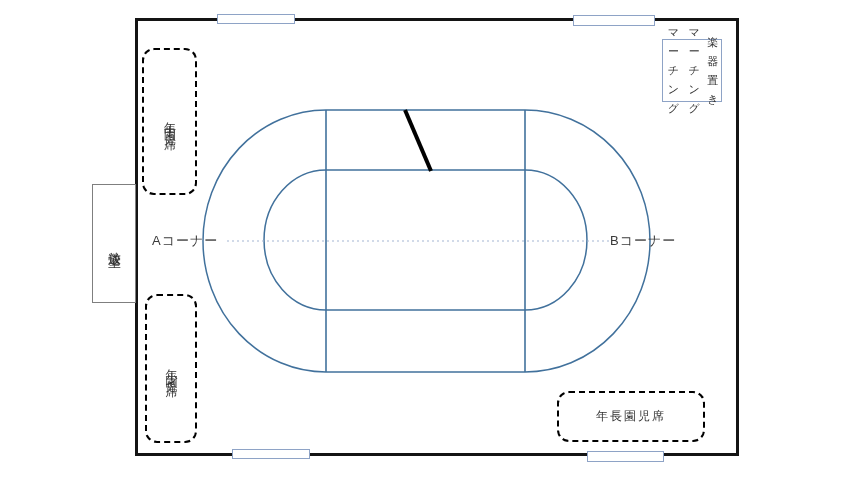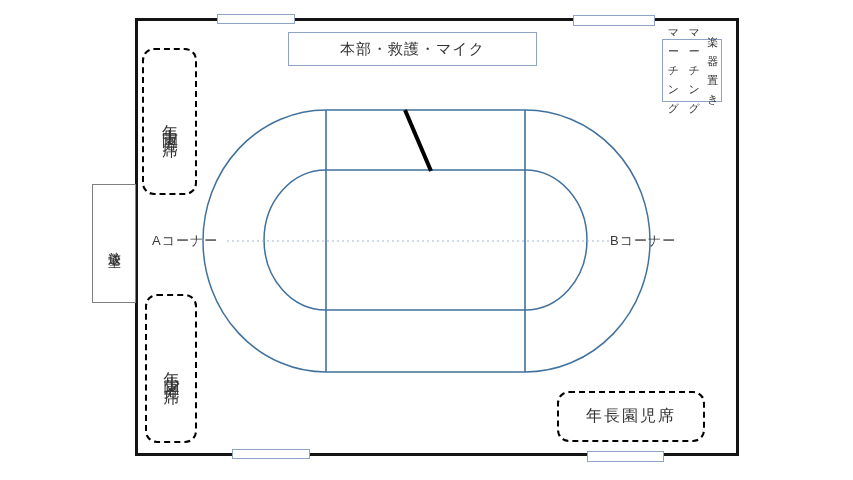--- a/index.html
+++ b/index.html
@@ -32,21 +32,21 @@
   
   .broadcast-box{
     position:absolute;left:92px;top:184px;width:44px;height:119px;
     border:1px solid var(--broadcast-border,#7f7f7f);background:#fff;box-sizing:border-box;
     display:flex;align-items:center;justify-content:center;font-size:13px;
   }
   
   .seatbox{
     position:absolute;border:2px dashed var(--dashed-border,#000);border-radius:12px;
     box-sizing:border-box;display:flex;align-items:center;justify-content:center;
-    font-size:16px;background:transparent;
+    font-size:12px;background:transparent;
   }
   .seat-middle{left:142px;top:48px;width:55px;height:147px;}
   .seat-young{left:145px;top:294px;width:52px;height:149px;}
   .seat-senior{left:557px;top:391px;width:148px;height:51px;letter-spacing:2px;}
   .vtext{writing-mode:vertical-rl;text-orientation:upright;letter-spacing:4px;}
   .vtext-tight{writing-mode:vertical-rl;text-orientation:upright;letter-spacing:1px;}
   
   .corner-label{position:absolute;font-size:13px;letter-spacing:1px;color:#3a3a3a;}
   .corner-a{left:152px;top:232px;}
   .corner-b{left:610px;top:232px;text-align:right;}
@@ -70,23 +70,20 @@
     <line x1="227" y1="241" x2="612" y2="241" style="stroke:var(--center-line,#a3b5d2)" stroke-width="1" stroke-dasharray="2 3"></line>
 
     <line x1="405" y1="110" x2="431" y2="171" style="stroke:var(--start-line,#000)" stroke-width="4"></line>
   </svg>
 
   <div class="gate gate-tl"></div>
   <div class="gate gate-tr"></div>
   <div class="gate gate-bl"></div>
   <div class="gate gate-br"></div>
 
-  <div class="bluebox hq-box">
-    <span>本部・救護・マイク</span>
-  </div>
   <div class="bluebox marching-box">
     <span>マーチング</span>
     <span>マーチング</span>
     <span>楽器置き</span>
   </div>
 
   <div class="broadcast-box">
     <span class="vtext-tight">放送室</span>
   </div>
 

